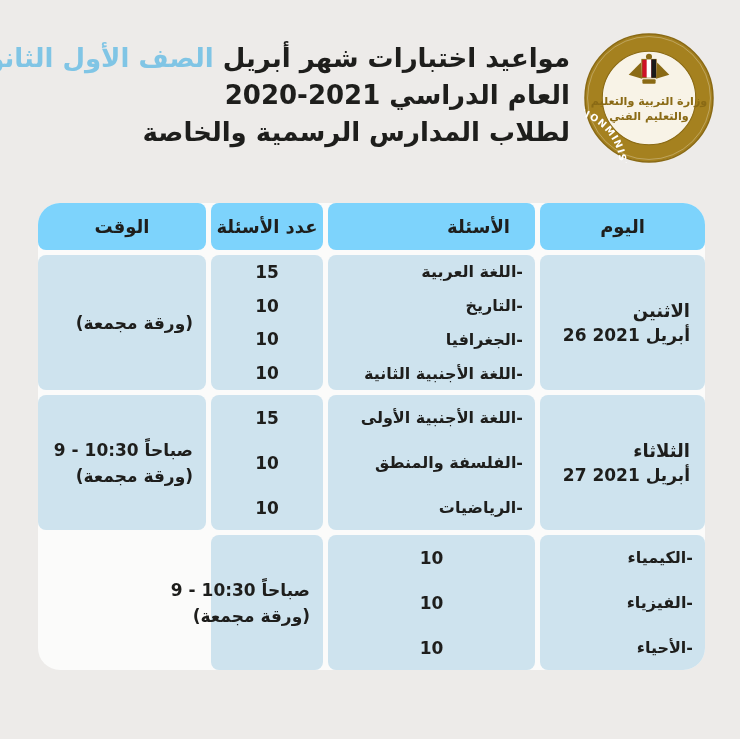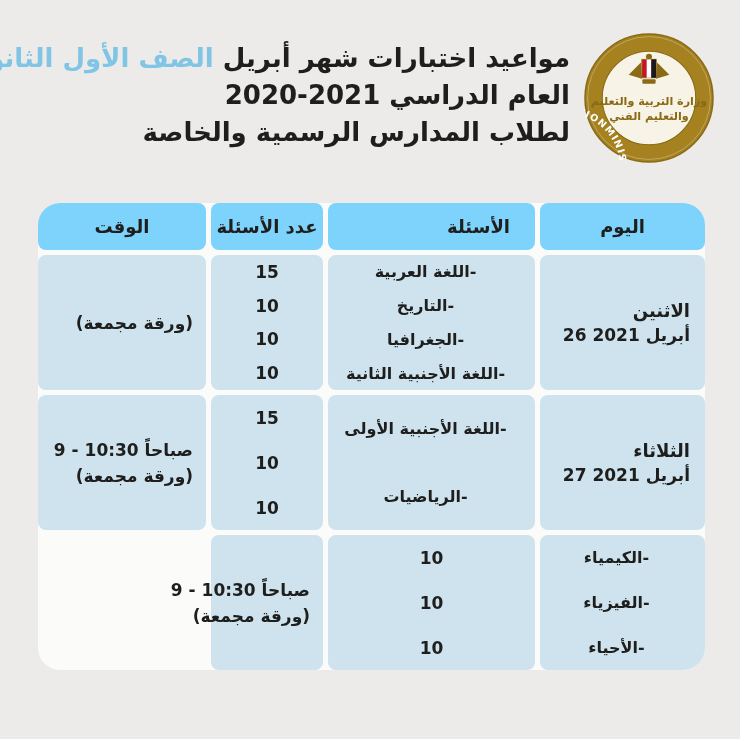--- a/index.html
+++ b/index.html
@@ -33,21 +33,21 @@
     font-weight:bold; font-size:18px; white-space:nowrap; border-radius:8px;
   }
   .hcell.hc-subject{ justify-content:flex-start; padding-inline-start:25px; }
   .cell{ background:#cee3ee; border-radius:8px; display:flex; flex-direction:column; }
   .day-cell{
     justify-content:center; align-items:flex-start; padding-inline-start:15px;
     font-weight:bold; font-size:18px; line-height:25px; white-space:nowrap;padding-left:42px;
   }
   .day-cell .date{ font-size:17px; }
   .subject-cell{
-    justify-content:space-around; align-items:center; padding-inline-start:12px;
+    justify-content:space-around; align-items:flex-start; padding-inline-start:12px;
     font-weight:bold; font-size:16px; white-space:nowrap;
   }
   .questions-cell{
     justify-content:space-around; align-items:center;
     font-weight:bold; font-size:17px;
   }
   .time-cell{
     justify-content:center; align-items:flex-start; padding-inline-start:13px;
     font-weight:bold; font-size:17px; line-height:26px; white-space:nowrap;
   }
@@ -113,20 +113,21 @@
   <div class="cell time-cell">
     <div>(ورقة مجمعة)</div>
   </div>
 
   <div class="cell day-cell">
     <div>الثلاثاء</div>
     <div class="date" dir="ltr">27 أبريل 2021</div>
   </div>
   <div class="cell subject-cell">
     <span>-اللغة الأجنبية الأولى</span>
+    <span>-الفلسفة والمنطق</span>
     <span>-الرياضيات</span>
   </div>
   <div class="cell questions-cell">
     <span>15</span>
     <span>10</span>
     <span>10</span>
   </div>
   <div class="cell time-cell">
     <div dir="ltr">9 - 10:30 صباحاً</div>
     <div>(ورقة مجمعة)</div>

